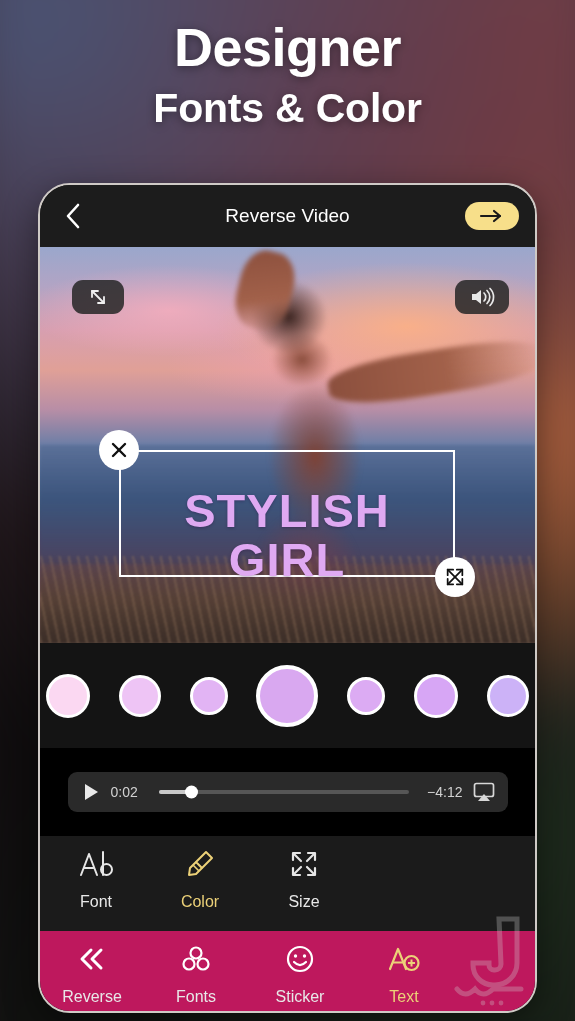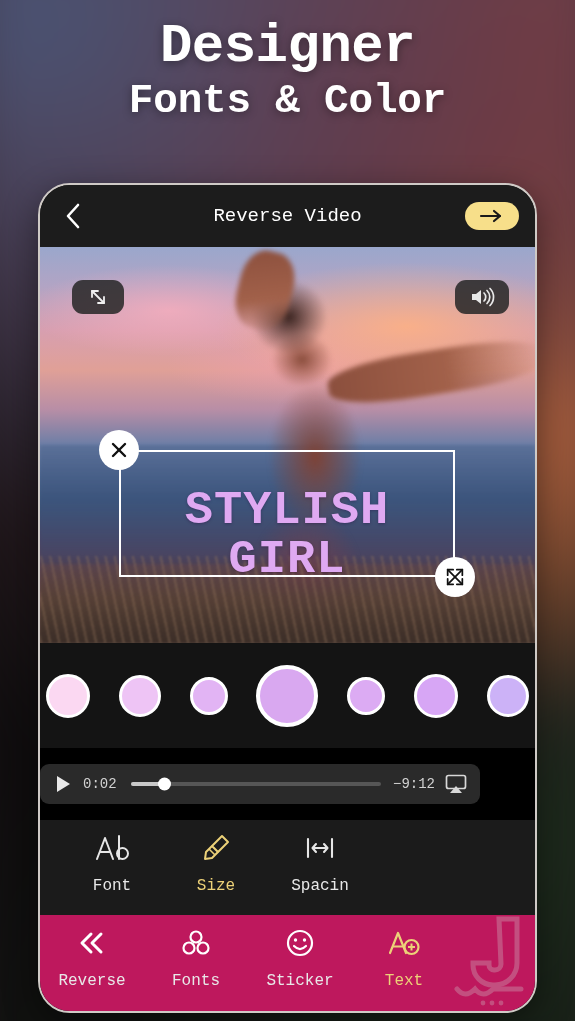--- a/index.html
+++ b/index.html
@@ -10,21 +10,20 @@
     overflow: hidden;
     font-family: "Liberation Sans", sans-serif;
   }
 
   #stage {
     position: relative;
     width: 575px;
     height: 1021px;
     overflow: hidden;
     background: #2a1f28;
-    font-family: Liberation Mono, monospace;
   }
 
   
   .bg-layer { position: absolute; inset: 0; }
 
   .bg-base {
     background:
       radial-gradient(circle at 12% 8%, #4a5272 0%, rgba(74,82,114,0) 42%),
       radial-gradient(circle at 48% 14%, #6e2f38 0%, rgba(110,47,56,0) 40%),
       radial-gradient(circle at 86% 10%, #70424a 0%, rgba(112,66,74,0) 45%),
@@ -52,21 +51,21 @@
     font-size: 54px;
     font-weight: bold;
     letter-spacing: -0.5px;
     line-height: 1.08;
   }
   .promo-line2 {
     font-size: 41px;
     font-weight: bold;
     letter-spacing: -0.2px;
     line-height: 1.15;
-    margin-top: 2px;
+    margin-top: 9px;
   }
 
   
   .phone {
     position: absolute;
     left: 38px;
     top: 183px;
     width: 499px;
     height: 830px;
     border-radius: 32px;
@@ -244,24 +243,25 @@
   .swatch {
     flex: 0 0 auto;
     border-radius: 50%;
     border: 3px solid #ffffff;
     cursor: pointer;
   }
   .sw-gap { flex: 1 1 auto; }
 
   
   .player-wrap {
-    height: 72px;
+    height: 88px;
     background: #000;
     display: flex;
     align-items: center;
+    justify-content: center;
   }
   .player {
     width: 440px;
     height: 40px;
     background: #2a2a2a;
     border-radius: 9px;
     display: flex;
     align-items: center;
     padding: 0 13px;
     gap: 10px;
@@ -300,21 +300,21 @@
   }
   .airplay { width: 22px; height: 20px; cursor: pointer; }
 
   
   .toolrow {
     display: flex;
     background: #1b1b1b;
     padding: 12px 0 10px 0;
     overflow: hidden;
   }
-  .toolrow.row1 { height: 95px; padding-left: 20px; }
+  .toolrow.row1 { height: 95px; padding-left: 4px; }
   .toolrow.row2 { height: 100px; background: #be185d; }
   .tool {
     flex: 0 0 auto;
     width: 104px;
     display: flex;
     flex-direction: column;
     align-items: center;
     gap: 13px;
     cursor: pointer;
   }
@@ -430,21 +430,21 @@
         <div class="play-btn">
           <svg width="16" height="18" viewBox="0 0 16 18">
             <polygon points="2,1 15,9 2,17" fill="#e9e9e9"></polygon>
           </svg>
         </div>
         <div class="time">0:02</div>
         <div class="track" id="track">
           <div class="track-fill" id="track-fill" style="width: 13%;"></div>
           <div class="track-thumb" id="track-thumb" style="left: 13%;"></div>
         </div>
-        <div class="time right">−9:12</div>
+        <div class="time right">−4:12</div>
         <div class="airplay">
           <svg width="22" height="20" viewBox="0 0 22 20">
             <rect x="1.5" y="1.5" width="19" height="13" rx="2" fill="none" stroke="#d8d8d8" stroke-width="1.7"></rect>
             <polygon points="11,12 17,19 5,19" fill="#d8d8d8"></polygon>
           </svg>
         </div>
       </div>
     </div>
 
     <div class="toolrow row1" id="tools-primary">
@@ -460,33 +460,36 @@
           <div class="lbl">Font</div>
         </div>
         <div class="tool active">
           <div class="ico">
             <svg width="30" height="30" viewBox="0 0 30 30">
               <path d="M21 3 L27 9 L17 19 L11 13 Z" fill="none" stroke="#ecd178" stroke-width="2" stroke-linejoin="round"></path>
               <path d="M11 13 L5 19 L4 26 L11 25 L17 19" fill="none" stroke="#ecd178" stroke-width="2" stroke-linejoin="round"></path>
               <line x1="8" y1="16" x2="14" y2="22" stroke="#ecd178" stroke-width="1.6"></line>
             </svg>
           </div>
+          <div class="lbl">Color</div>
+        </div>
+        <div class="tool">
+          <div class="ico">
+            <svg width="30" height="30" viewBox="0 0 30 30">
+              <polyline points="4,11 4,4 11,4" fill="none" stroke="#e6e6e6" stroke-width="2.2" stroke-linecap="round" stroke-linejoin="round"></polyline>
+              <polyline points="19,4 26,4 26,11" fill="none" stroke="#e6e6e6" stroke-width="2.2" stroke-linecap="round" stroke-linejoin="round"></polyline>
+              <polyline points="26,19 26,26 19,26" fill="none" stroke="#e6e6e6" stroke-width="2.2" stroke-linecap="round" stroke-linejoin="round"></polyline>
+              <polyline points="11,26 4,26 4,19" fill="none" stroke="#e6e6e6" stroke-width="2.2" stroke-linecap="round" stroke-linejoin="round"></polyline>
+              <line x1="5" y1="5" x2="12" y2="12" stroke="#e6e6e6" stroke-width="2.2" stroke-linecap="round"></line>
+              <line x1="25" y1="5" x2="18" y2="12" stroke="#e6e6e6" stroke-width="2.2" stroke-linecap="round"></line>
+              <line x1="25" y1="25" x2="18" y2="18" stroke="#e6e6e6" stroke-width="2.2" stroke-linecap="round"></line>
+              <line x1="5" y1="25" x2="12" y2="18" stroke="#e6e6e6" stroke-width="2.2" stroke-linecap="round"></line>
+            </svg>
+          </div>
           <div class="lbl">Size</div>
-        </div>
-        <div class="tool">
-          <div class="ico">
-            <svg width="32" height="28" viewBox="0 0 32 28">
-              <line x1="4" y1="5" x2="4" y2="23" stroke="#e6e6e6" stroke-width="2.1" stroke-linecap="round"></line>
-              <line x1="28" y1="5" x2="28" y2="23" stroke="#e6e6e6" stroke-width="2.1" stroke-linecap="round"></line>
-              <line x1="9" y1="14" x2="23" y2="14" stroke="#e6e6e6" stroke-width="2.1" stroke-linecap="round"></line>
-              <polyline points="12,10 8.5,14 12,18" fill="none" stroke="#e6e6e6" stroke-width="2.1" stroke-linecap="round" stroke-linejoin="round"></polyline>
-              <polyline points="20,10 23.5,14 20,18" fill="none" stroke="#e6e6e6" stroke-width="2.1" stroke-linecap="round" stroke-linejoin="round"></polyline>
-            </svg>
-          </div>
-          <div class="lbl">Spacin</div>
         </div>
       </div>
 
     <div class="toolrow row2" id="tools-secondary">
         <div class="tool">
           <div class="ico">
             <svg width="32" height="28" viewBox="0 0 32 28">
               <polyline points="15,5 6,14 15,23" fill="none" stroke="#fff" stroke-width="3" stroke-linecap="round" stroke-linejoin="round"></polyline>
               <polyline points="25,5 16,14 25,23" fill="none" stroke="#fff" stroke-width="3" stroke-linecap="round" stroke-linejoin="round"></polyline>
             </svg>

